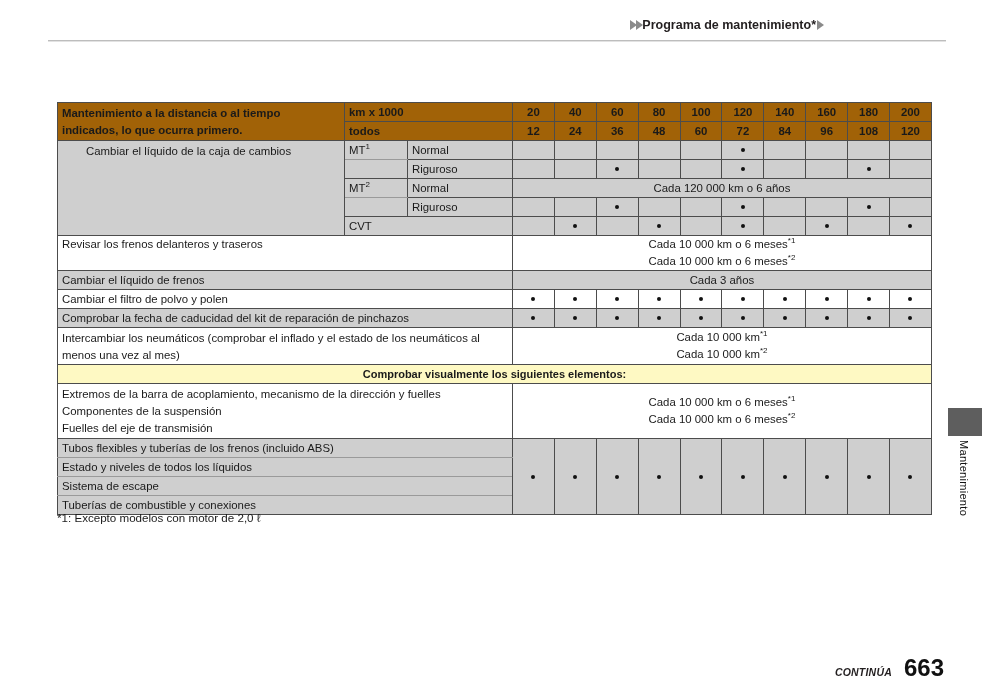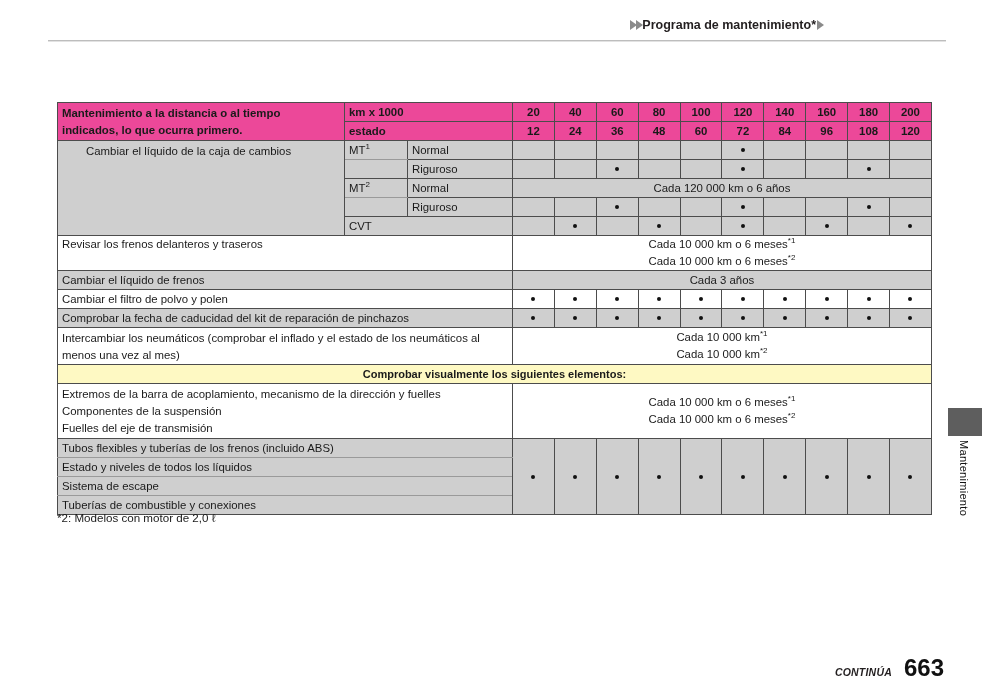--- a/index.html
+++ b/index.html
@@ -38,21 +38,21 @@
     border-collapse:collapse;table-layout:fixed;
     font-size:11.4px;
   }
   #maint-table td{
     border:1px solid #4c4c4c;
     padding:0 4px;height:18px;line-height:17px;
     vertical-align:middle;
     color:#1a1a1a;
     overflow:hidden;
   }
-  .hdr{background:#ec4899;font-weight:bold;}
+  .hdr{background:#a16207;font-weight:bold;}
   .gray{background:#cfcfcf;}
   .white{background:#ffffff;}
   .ctr{text-align:center;}
   .lbl{text-align:left;}
   .thinline{border-bottom:1px solid #9a9a9a !important;}
   .nobtm{border-bottom:none !important;}
   .dot:before{
     content:"";display:inline-block;width:4px;height:4px;border-radius:50%;
     background:#111;vertical-align:middle;
   }
@@ -128,21 +128,21 @@
       <td class="hdr ctr">80</td>
       <td class="hdr ctr">100</td>
       <td class="hdr ctr">120</td>
       <td class="hdr ctr">140</td>
       <td class="hdr ctr">160</td>
       <td class="hdr ctr">180</td>
       <td class="hdr ctr">200</td>
     </tr>
 
     <tr>
-      <td class="hdr lbl" colspan="2">estado</td>
+      <td class="hdr lbl" colspan="2">todos</td>
       <td class="hdr ctr">12</td>
       <td class="hdr ctr">24</td>
       <td class="hdr ctr">36</td>
       <td class="hdr ctr">48</td>
       <td class="hdr ctr">60</td>
       <td class="hdr ctr">72</td>
       <td class="hdr ctr">84</td>
       <td class="hdr ctr">96</td>
       <td class="hdr ctr">108</td>
       <td class="hdr ctr">120</td>
@@ -301,21 +301,21 @@
     <tr>
       <td class="gray lbl thinline" colspan="3">Sistema de escape</td>
     </tr>
     <tr>
       <td class="gray lbl" colspan="3">Tuberías de combustible y conexiones</td>
     </tr>
   </tbody>
 </table>
 
 <div id="footnotes">
-  <div>*2: Modelos con motor de 2,0 ℓ</div>
+  <div>*1: Excepto modelos con motor de 2,0 ℓ</div>
 </div>
 
 <div id="side-tab-block"></div>
 <div id="side-tab-label">Mantenimiento</div>
 
 <div id="footer">
   <span id="continua">CONTINÚA</span>
   <span id="page-no">663</span>
 </div>
 

